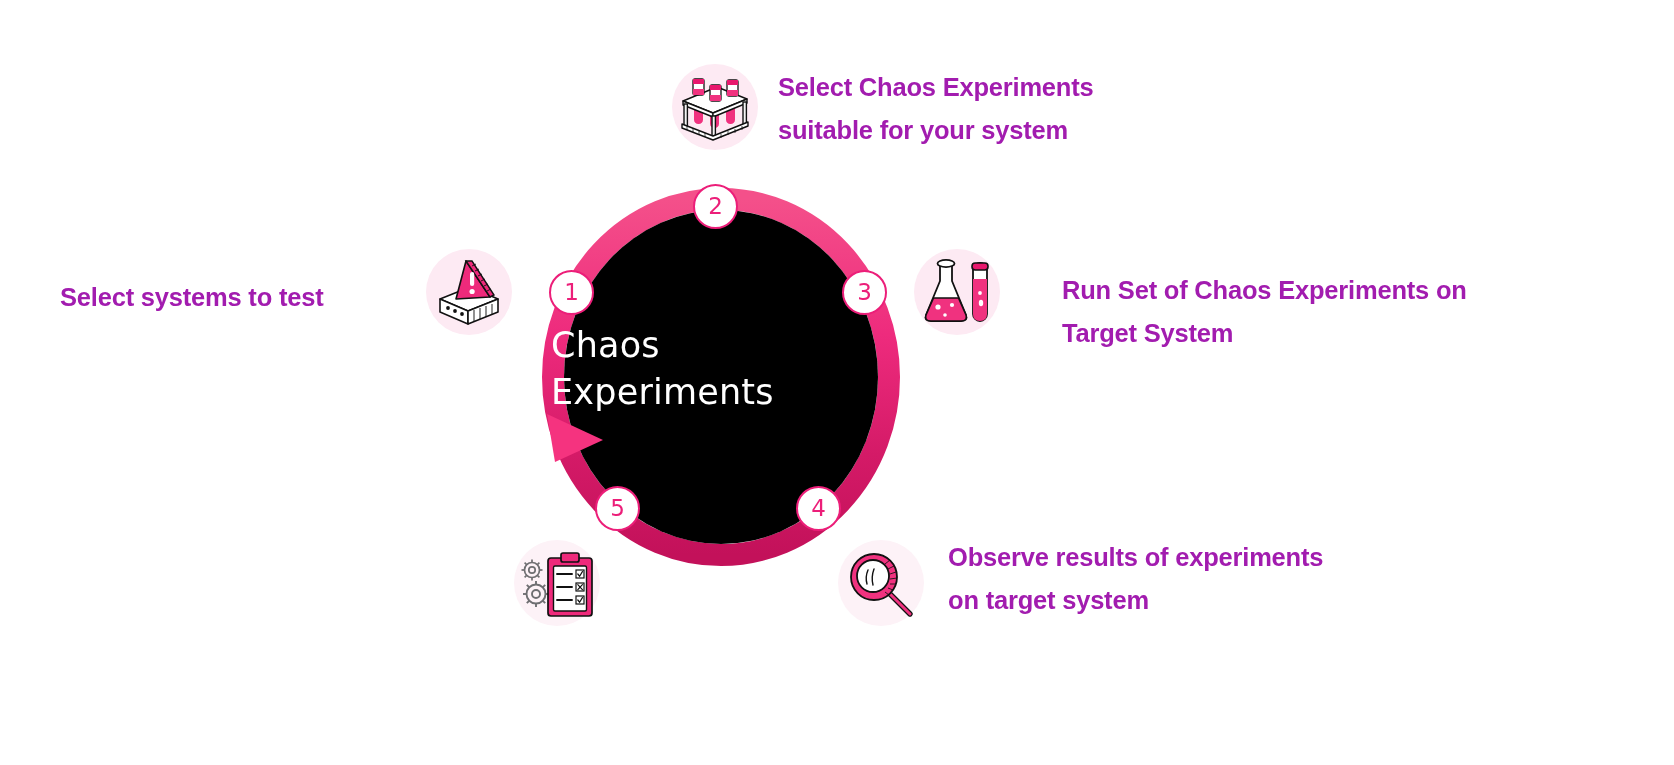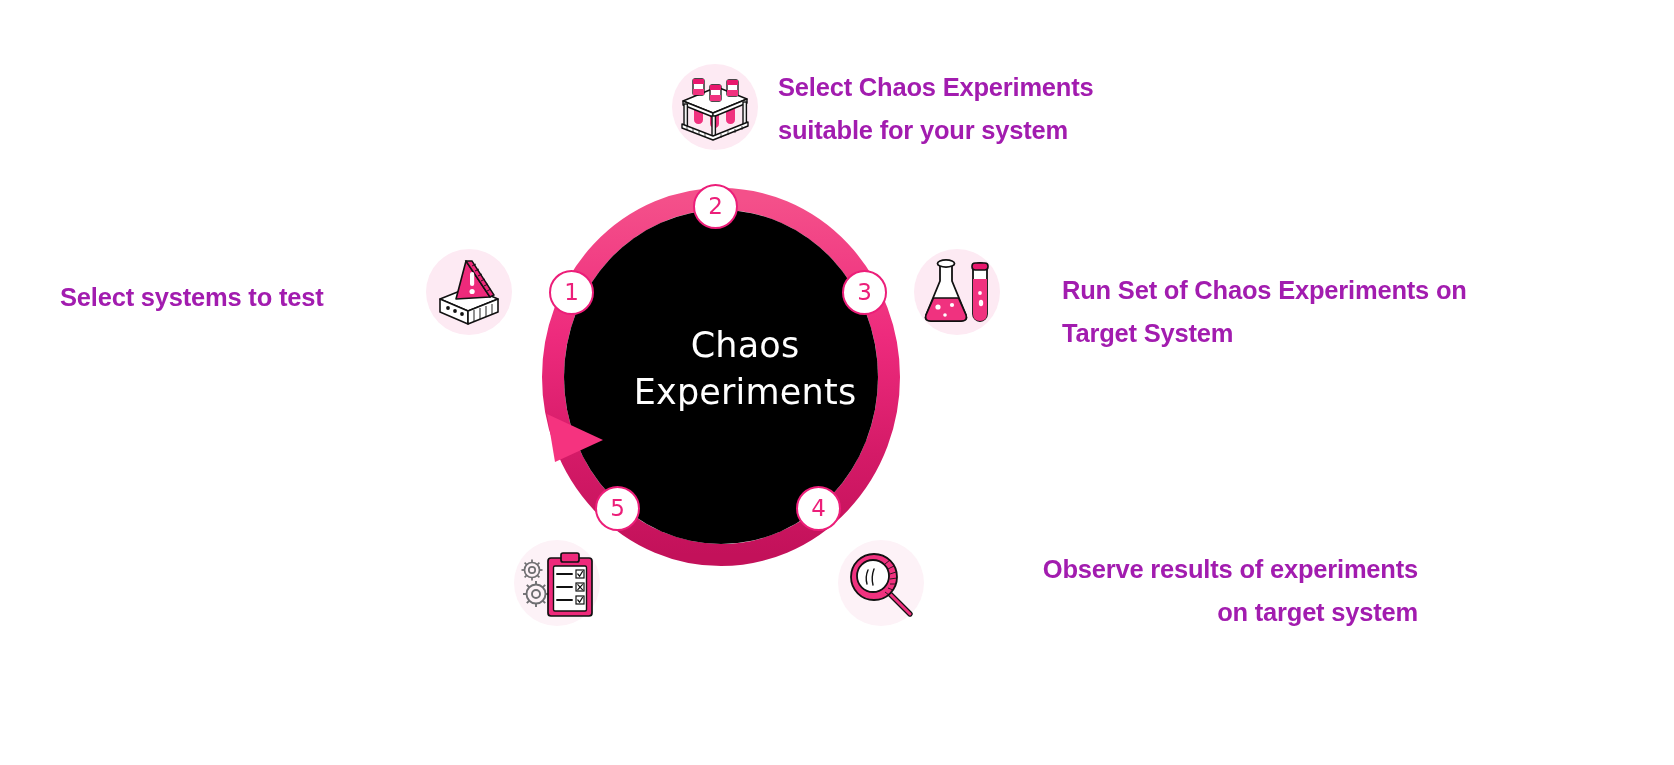--- a/index.html
+++ b/index.html
@@ -33,24 +33,24 @@
   }
   .ring-svg {
     position: absolute;
     left: 0; top: 0;
     width: 356px;
     height: 370px;
     overflow: visible;
   }
   .core-label {
     position: absolute;
-    left: 16px;
+    left: 8px;
     top: 130px;
     width: 372px;
-    text-align: center;
+    text-align: left;
     color: #ffffff;
     font-family: "DejaVu Sans", sans-serif;
     font-size: 35px;
     font-weight: 400;
     line-height: 1.33;
     letter-spacing: 0.2px;
     pointer-events: none;
   }
 
   
@@ -291,21 +291,21 @@
         <line x1="45" y1="49" x2="41" y2="46"></line>
         <line x1="46" y1="14" x2="41" y2="18"></line>
       </g>
 
       <g stroke="#111" stroke-width="1.4" fill="none" stroke-linecap="round">
         <path d="M24,24 Q21,31 23,38"></path>
         <path d="M30,23 Q27,31 29,39"></path>
       </g>
     </svg>
   </div>
-  <div class="caption left" style="left:948px; top:548px; width:470px;text-align:right;">Observe results of experiments
+  <div class="caption left" style="left:948px; top:536px; width:470px;">Observe results of experiments
 on target system</div>
 
   <div class="icon-bubble soft" style="left:514px; top:540px;">
     <svg width="78" height="74" viewBox="0 0 78 74">
 
       <g stroke="#6f6f72" stroke-width="1.7" fill="none">
         <circle cx="14" cy="24" r="7.5"></circle>
         <circle cx="14" cy="24" r="3.2"></circle>
         <g>
           <line x1="14" y1="13.5" x2="14" y2="17"></line>

